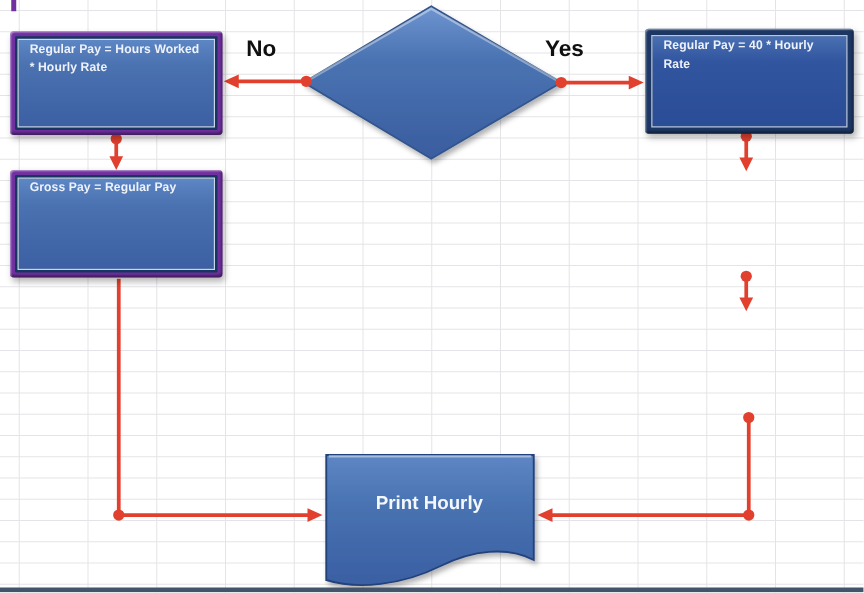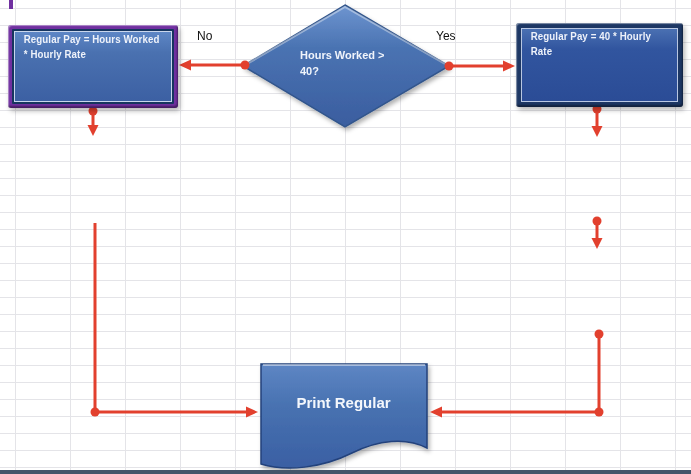--- a/index.html
+++ b/index.html
@@ -19,21 +19,21 @@
   .node .gap{width:100%;height:100%;box-sizing:border-box;border-radius:1px;}
   .node .fill{width:100%;height:100%;box-sizing:border-box;display:flex;flex-direction:column;
     border:1px solid #c9d6ec;background:linear-gradient(180deg,#5d86c5 0%,#4a71b0 30%,#3c60a3 100%);}
   .purple{background:#7030A0;padding:4px;}
   .purple .gap{background:#16355f;padding:2px;}
   .navy{background:#1d3764;padding:5px;}
   .navy .gap{padding:0;}
   .navy .fill{background:linear-gradient(180deg,#4a70b2 0%,#31559f 28%,#2b4c96 100%);border-color:#b9c7e2;}
   .txt{padding:0 2px 0 9px;transform:scaleX(.97);transform-origin:left center;}
   .txt span{display:block;white-space:pre;font-weight:bold;font-size:10px;line-height:15px;color:#eef2fa;letter-spacing:.1px;}
-  .float-label{position:absolute;z-index:3;font-size:12px;font-weight:400;color:#101010;}
+  .float-label{position:absolute;z-index:3;font-size:18px;font-weight:700;color:#101010;}
   .diamond-text{position:absolute;z-index:2;left:300px;top:47px;width:150px;}
   .diamond-text span{display:block;white-space:pre;font-weight:bold;font-size:11px;line-height:16px;color:#f0f4fb;}
   .print-text{position:absolute;z-index:2;left:260px;top:394px;width:167px;text-align:center;
     font-weight:bold;font-size:15px;color:#f4f7fc;}
   .stub{position:absolute;z-index:2;left:9px;top:0;width:4px;height:9px;background:#7030A0;}
   .bottom-bar{position:absolute;z-index:2;left:0;top:470px;width:691px;height:4px;background:#44546A;}
 </style>
 </head>
 <body>
 
@@ -112,39 +112,44 @@
     <div class="gap">
         <div class="fill">
           <div class="txt">
       <span>Regular Pay = Hours Worked</span>
       <span>* Hourly Rate</span>
     </div>
         </div>
       </div>
   </div>
 
+  <div class="node purple" style="left:8px;top:136px;width:170px;height:86px">
+    <div class="gap">
+        <div class="fill">
+          <div class="txt">
+      <span>Gross Pay = Regular Pay</span>
+    </div>
+        </div>
+      </div>
+  </div>
 
   <div class="node navy" style="left:516px;top:23px;width:167px;height:84px">
     <div class="gap">
         <div class="fill">
           <div class="txt">
       <span>Regular Pay = 40 * Hourly</span>
       <span>Rate</span>
     </div>
         </div>
       </div>
   </div>
 
 
 
-  <div class="diamond-text">
-    <span>Hours Worked &gt;</span>
-    <span>40?</span>
-  </div>
 
-  <div class="print-text">Print Regular</div>
+  <div class="print-text">Print Hourly</div>
 
   <div class="float-label" style="left:197px;top:29px">No</div>
   <div class="float-label" style="left:436px;top:29px">Yes</div>
 
   <div class="bottom-bar"></div>
 
 </div>
 
 </body></html>

